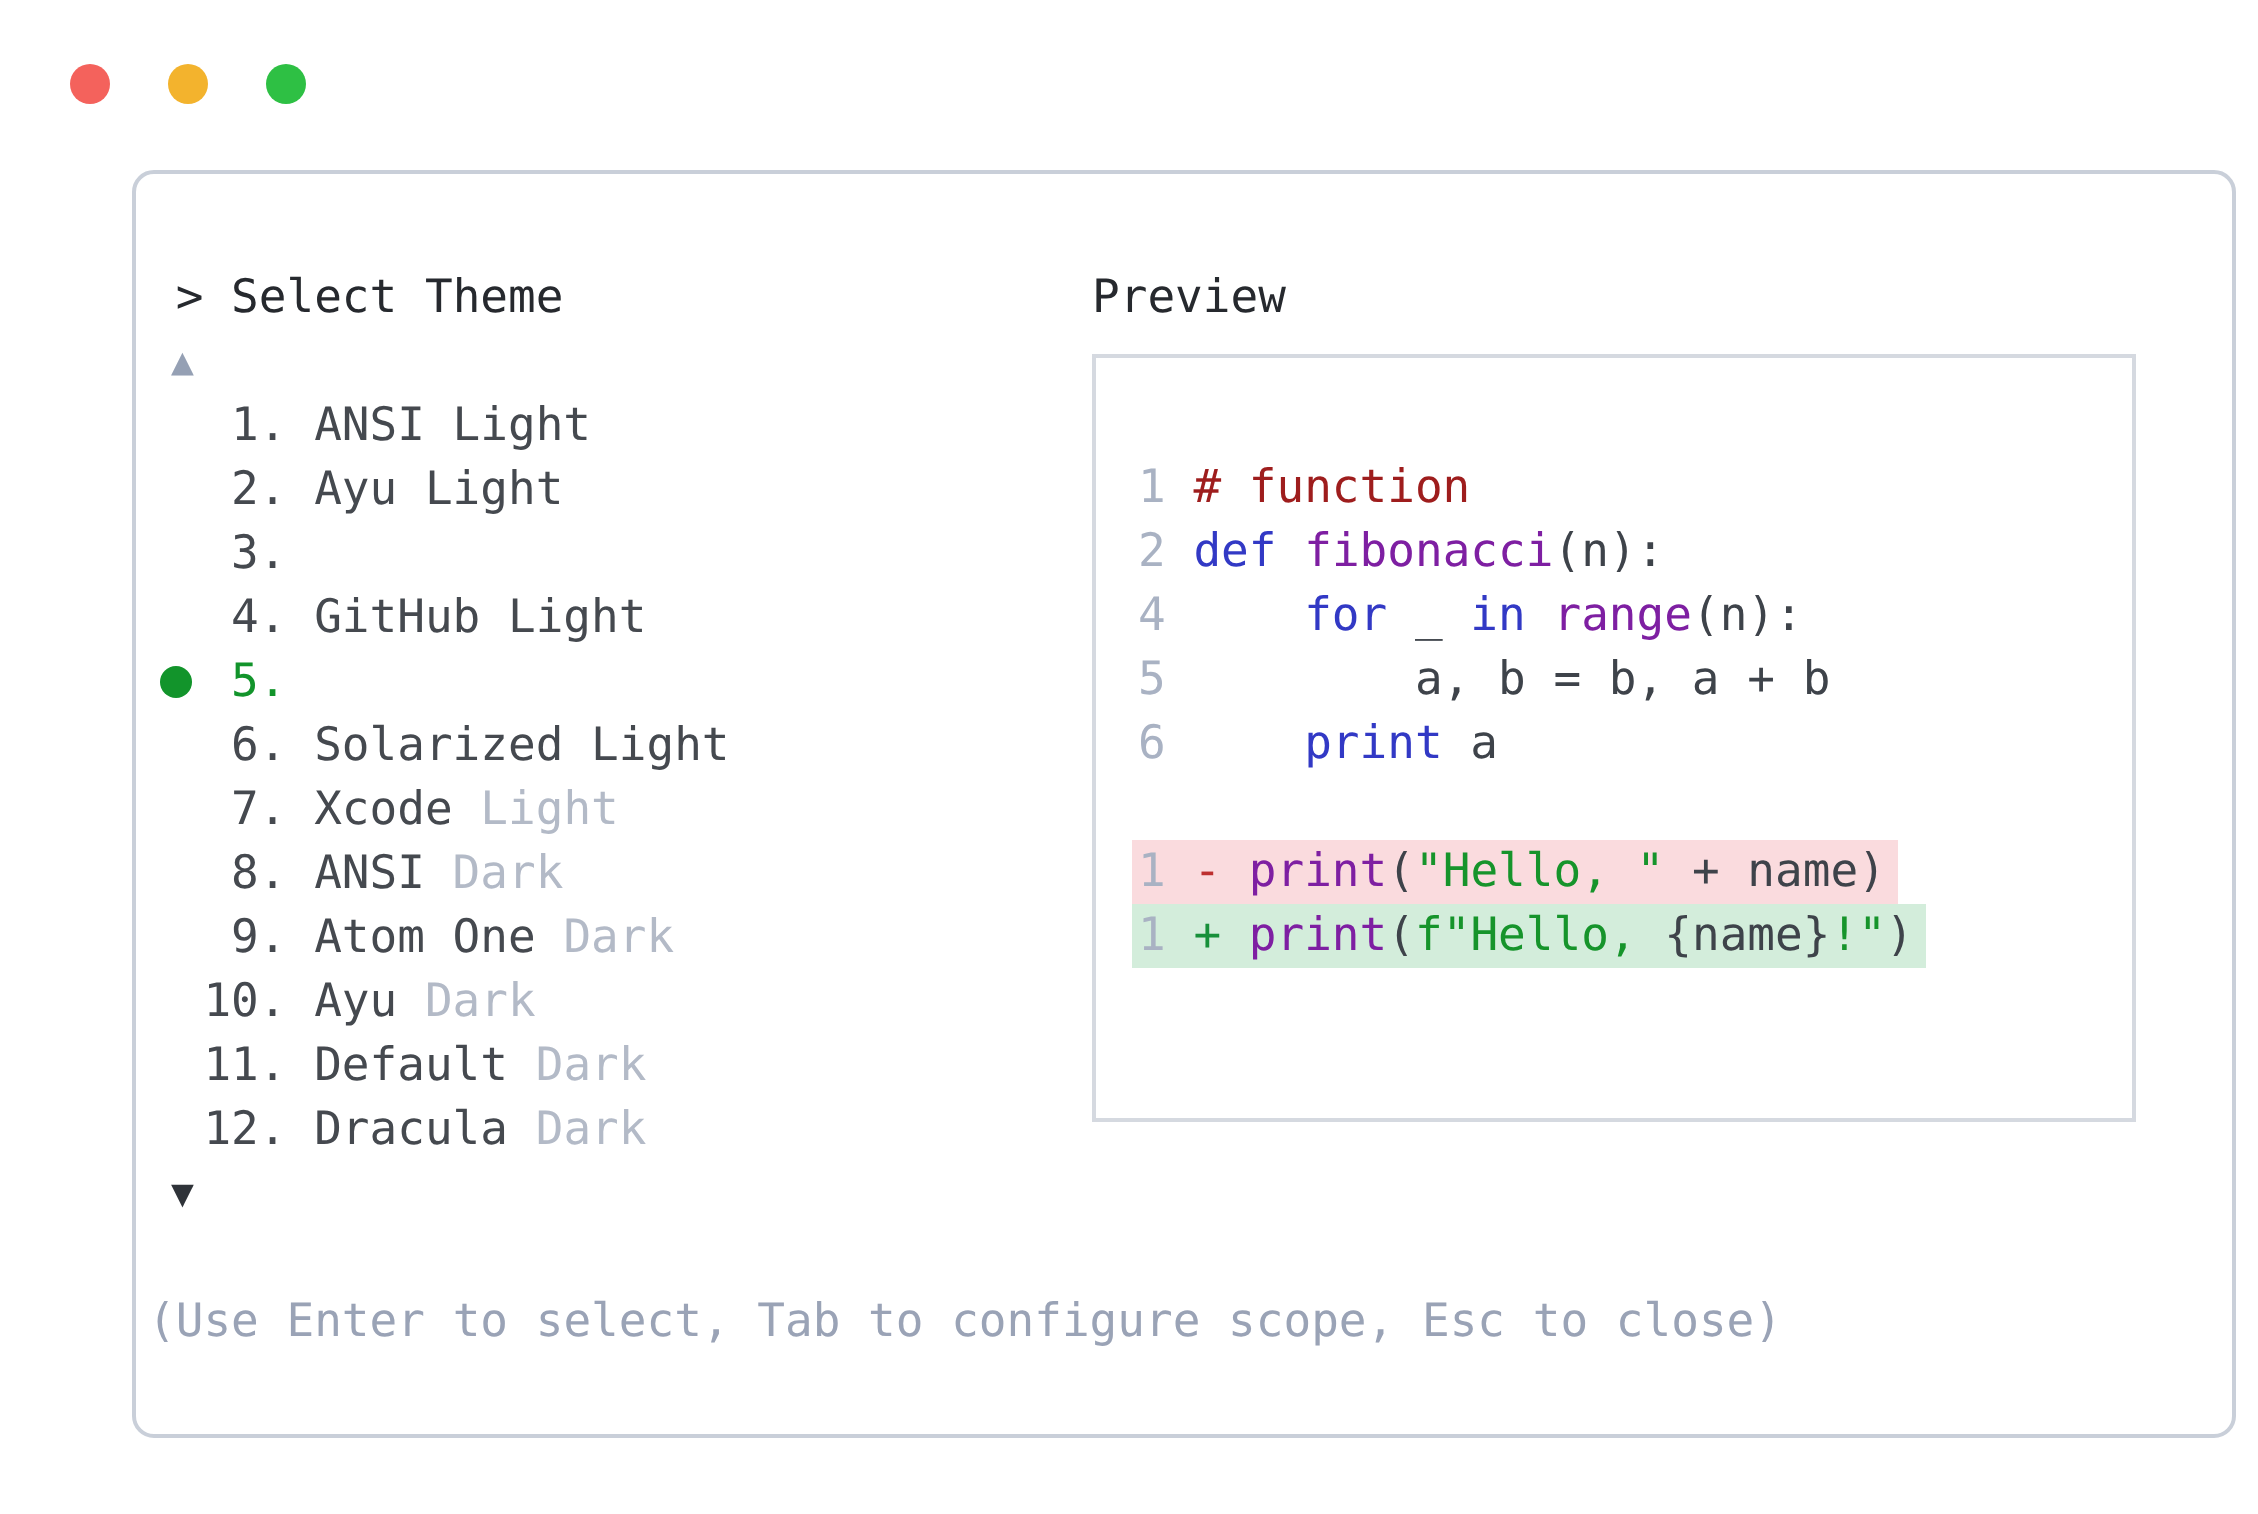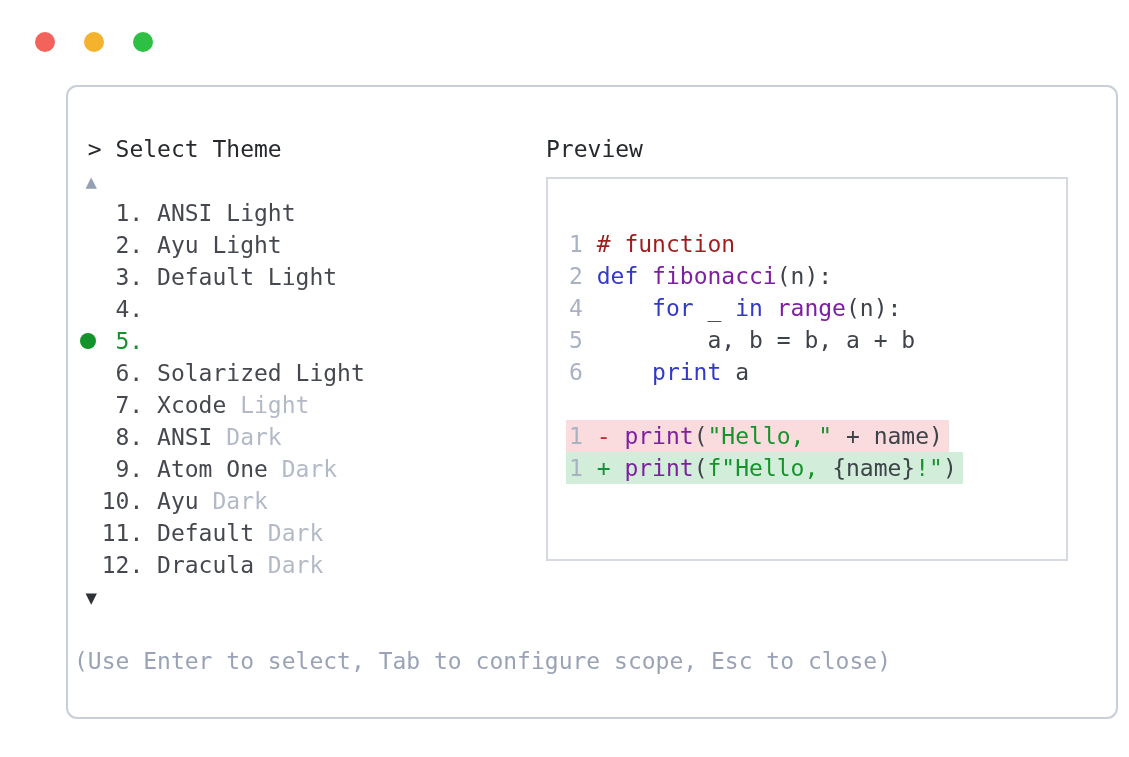--- a/index.html
+++ b/index.html
@@ -83,22 +83,22 @@
 
   <div class="window">
 
     <div class="prompt">&gt; Select Theme</div>
 
     <div class="scroll-up">▲</div>
 
     <div class="theme-list" id="theme-list">
         <div class="theme-row"><span class="marker"></span><span class="num">1.</span><span class="name"><span class="seg-normal">ANSI Light</span></span></div>
         <div class="theme-row"><span class="marker"></span><span class="num">2.</span><span class="name"><span class="seg-normal">Ayu Light</span></span></div>
-        <div class="theme-row"><span class="marker"></span><span class="num">3.</span><span class="name"><span class="seg-normal">Default Light</span></span></div>
-        <div class="theme-row"><span class="marker"></span><span class="num">4.</span></div>
+        <div class="theme-row"><span class="marker"></span><span class="num">3.</span></div>
+        <div class="theme-row"><span class="marker"></span><span class="num">4.</span><span class="name"><span class="seg-normal">GitHub Light</span></span></div>
         <div class="theme-row selected"><span class="marker"><span class="dot"></span></span><span class="num">5.</span></div>
         <div class="theme-row"><span class="marker"></span><span class="num">6.</span><span class="name"><span class="seg-normal">Solarized Light</span></span></div>
         <div class="theme-row"><span class="marker"></span><span class="num">7.</span><span class="name"><span class="seg-normal">Xcode</span><span class="seg-muted"> Light</span></span></div>
         <div class="theme-row"><span class="marker"></span><span class="num">8.</span><span class="name"><span class="seg-normal">ANSI</span><span class="seg-muted"> Dark</span></span></div>
         <div class="theme-row"><span class="marker"></span><span class="num">9.</span><span class="name"><span class="seg-normal">Atom One</span><span class="seg-muted"> Dark</span></span></div>
         <div class="theme-row"><span class="marker"></span><span class="num">10.</span><span class="name"><span class="seg-normal">Ayu</span><span class="seg-muted"> Dark</span></span></div>
         <div class="theme-row"><span class="marker"></span><span class="num">11.</span><span class="name"><span class="seg-normal">Default</span><span class="seg-muted"> Dark</span></span></div>
         <div class="theme-row"><span class="marker"></span><span class="num">12.</span><span class="name"><span class="seg-normal">Dracula</span><span class="seg-muted"> Dark</span></span></div>
       </div>
 

